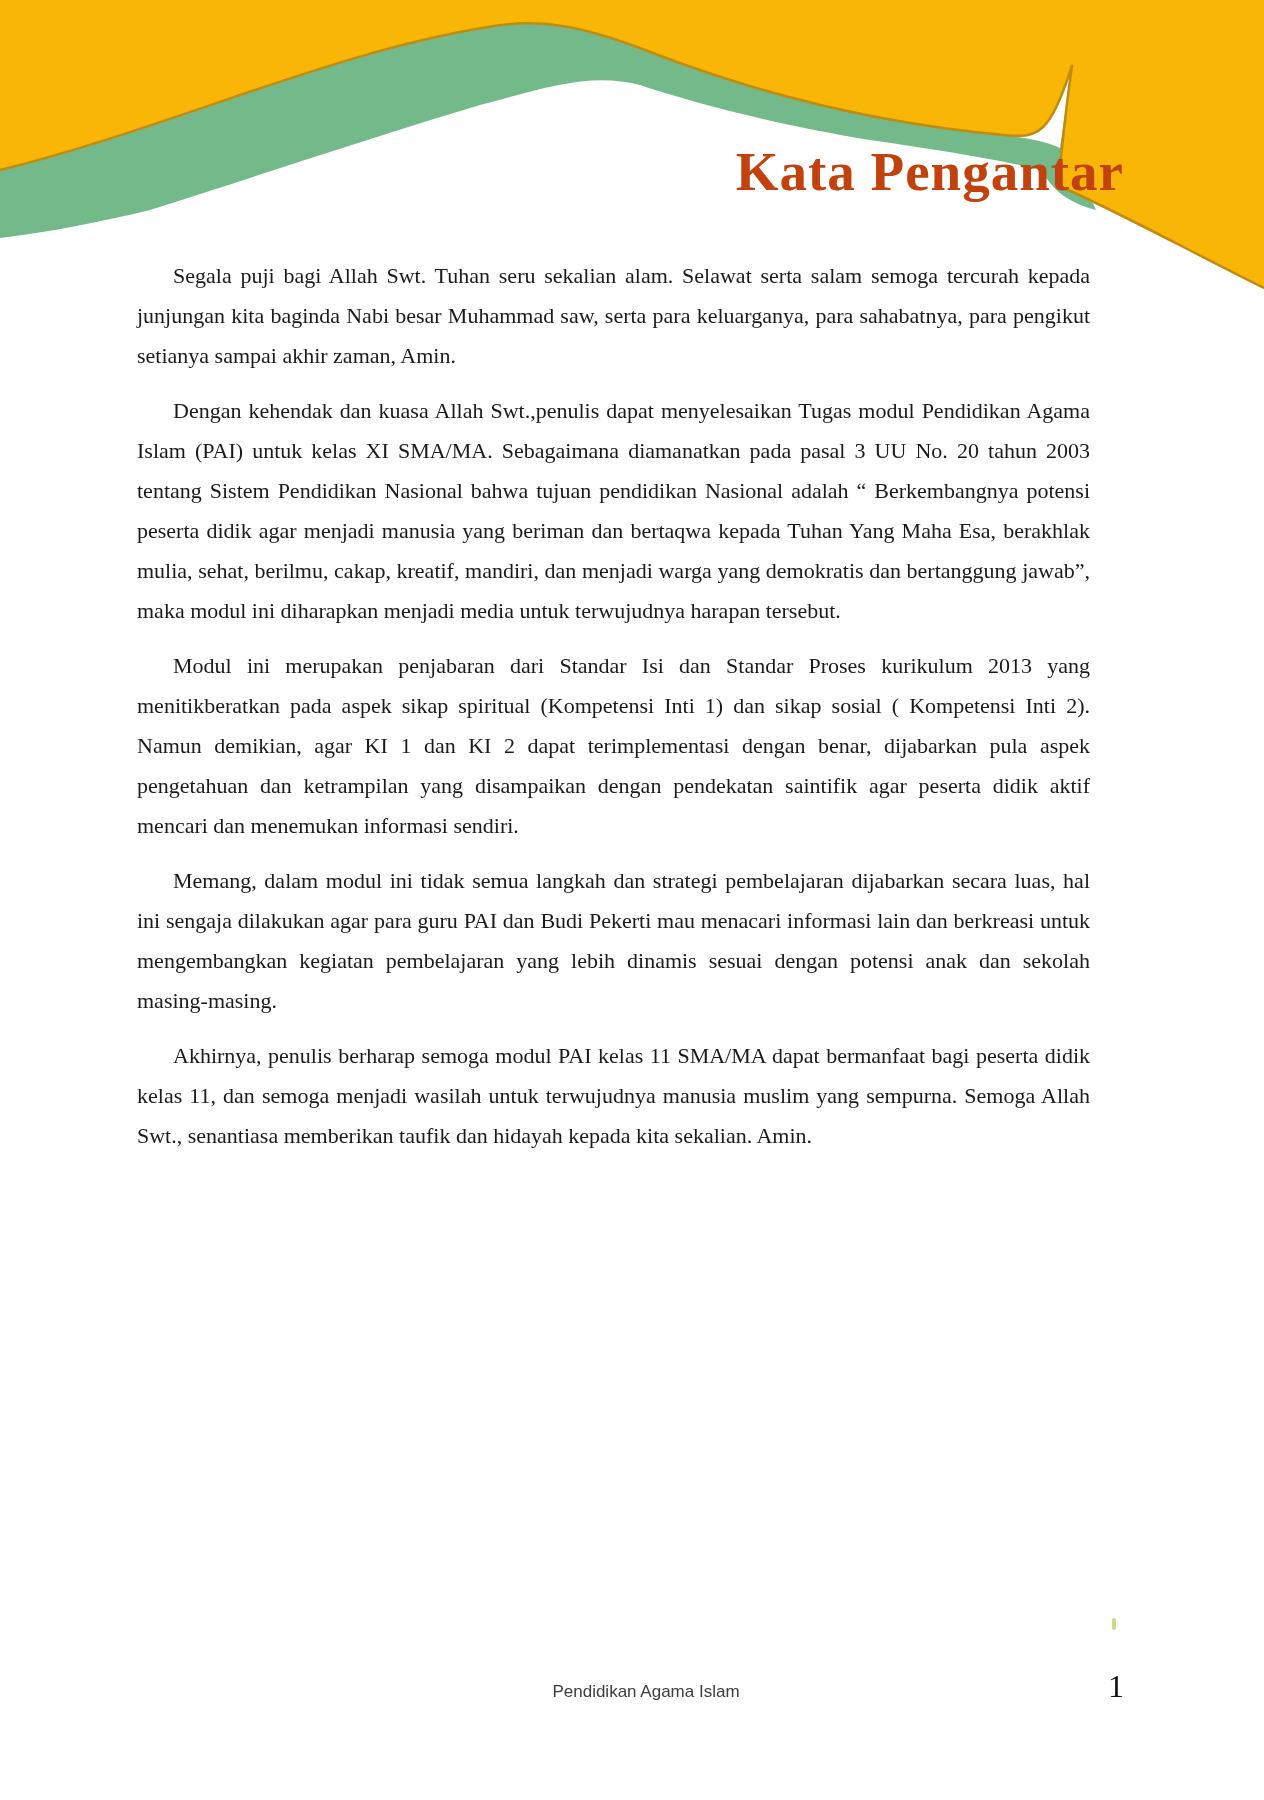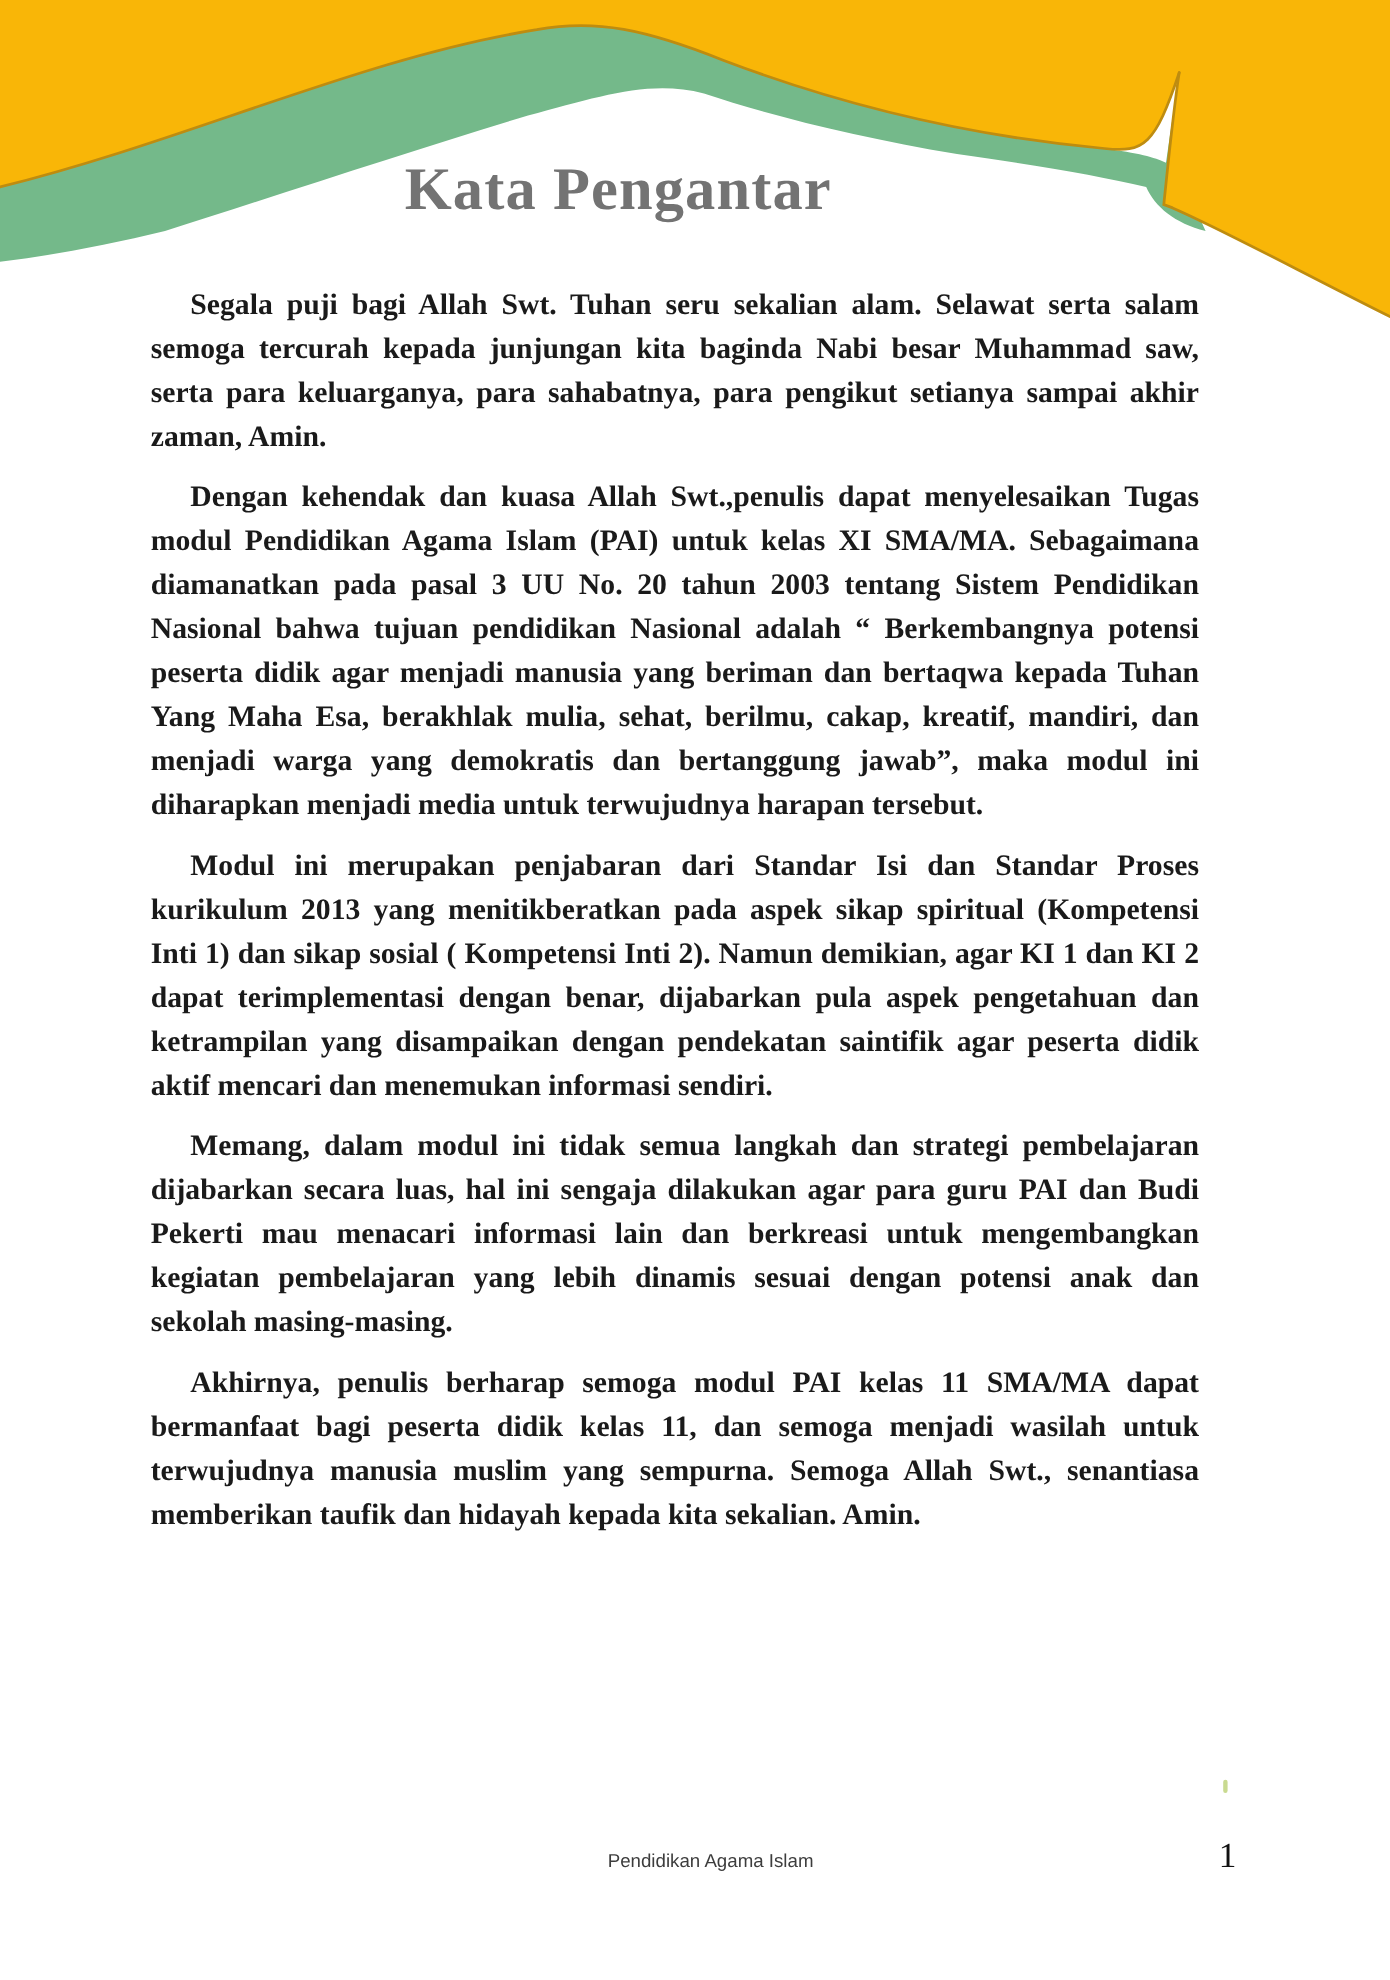--- a/index.html
+++ b/index.html
@@ -22,44 +22,43 @@
     width: 1264px;
     height: 340px;
     pointer-events: none;
   }
   .page-title {
     position: absolute;
     top: 140px;
     left: 0;
     width: 1124px;
     margin: 0;
-    text-align: center;
+    text-align: right;
     font-family: "Liberation Serif", "DejaVu Serif", serif;
     font-weight: bold;
     font-size: 55px;
     letter-spacing: 1px;
-    color: #737373;
+    color: #c2410c;
     z-index: 3;
   }
   .body-text {
     position: absolute;
     top: 256px;
     left: 137px;
     width: 953px;
     z-index: 2;
   }
   .body-text p {
     margin: 0 0 15px 0;
-    font-size: 27px;
+    font-size: 22px;
     line-height: 40px;
     color: #1a1a1a;
     text-align: justify;
     text-align-last: left;
     text-indent: 36px;
-    font-weight: bold;
   }
   .tick-mark {
     position: absolute;
     left: 1112px;
     top: 1618px;
     width: 4px;
     height: 12px;
     background: #c9da90;
     border-radius: 2px;
   }

